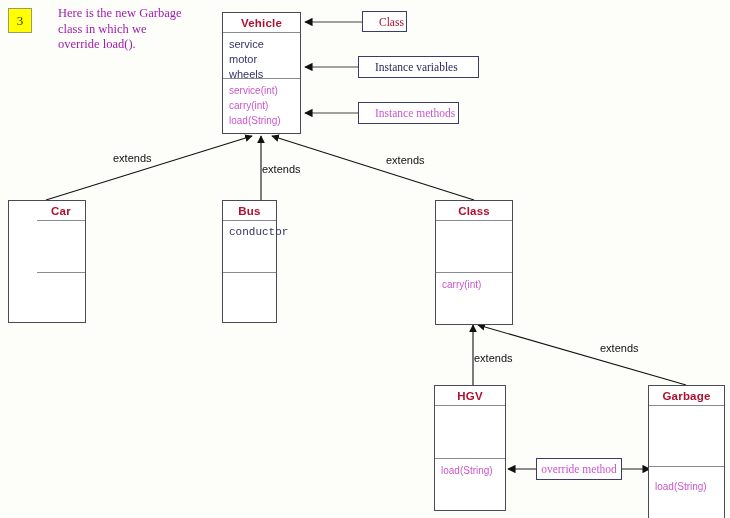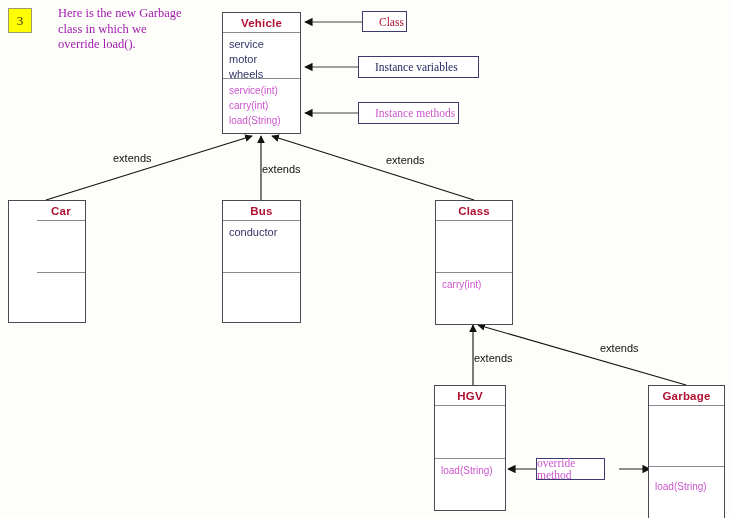--- a/index.html
+++ b/index.html
@@ -173,23 +173,23 @@
   <div class="callout c-class" style="left:362px; top:11px; width:45px; height:21px;">Class</div>
   <div class="callout c-vars" style="left:358px; top:56px; width:121px; height:22px;">Instance variables</div>
   <div class="callout c-meth" style="left:358px; top:102px; width:101px; height:22px;">Instance methods</div>
 
   <div class="uml-box" style="left:8px; top:200px; width:78px; height:123px;padding-left:28px;">
     <div class="uml-title">Car</div>
     <div class="uml-vars" style="height:52px;"></div>
     <div class="uml-methods"></div>
   </div>
 
-  <div class="uml-box" style="left:222px; top:200px; width:79px; height:123px;">
+  <div class="uml-box" style="left:222px; top:200px; width:55px; height:123px;">
     <div class="uml-title">Bus</div>
-    <div class="uml-vars" style="height:52px;">
+    <div class="uml-vars" style="height:52px;font-family:Liberation Mono, monospace;">
       <div>conductor</div>
     </div>
     <div class="uml-methods"></div>
   </div>
 
   <div class="uml-box" style="left:435px; top:200px; width:78px; height:125px;">
     <div class="uml-title">Class</div>
     <div class="uml-vars" style="height:52px;"></div>
     <div class="uml-methods">
       <div>carry(int)</div>
@@ -205,21 +205,21 @@
   </div>
 
   <div class="uml-box" style="left:648px; top:385px; width:77px; height:144px;gap:8px;">
     <div class="uml-title">Garbage</div>
     <div class="uml-vars" style="height:53px;"></div>
     <div class="uml-methods">
       <div>load(String)</div>
     </div>
   </div>
 
-  <div class="callout c-ovr" style="left:536px; top:458px; width:69px; height:22px;">override method</div>
+  <div class="callout c-ovr" style="left:536px; top:458px; width:86px; height:22px;">override method</div>
 
   <div class="edge-label" style="left:113px; top:152px;">extends</div>
   <div class="edge-label" style="left:262px; top:163px;">extends</div>
   <div class="edge-label" style="left:386px; top:154px;">extends</div>
   <div class="edge-label" style="left:474px; top:352px;">extends</div>
   <div class="edge-label" style="left:600px; top:342px;">extends</div>
 
 </div>
 
 </body></html>

